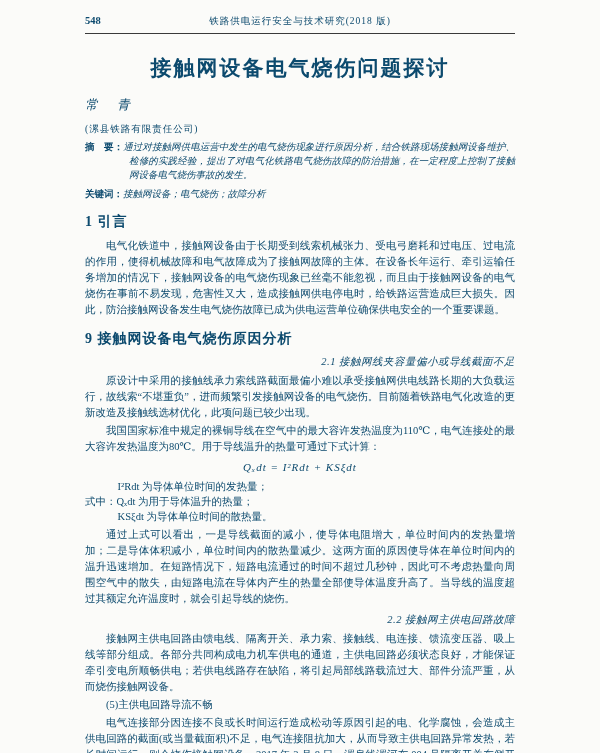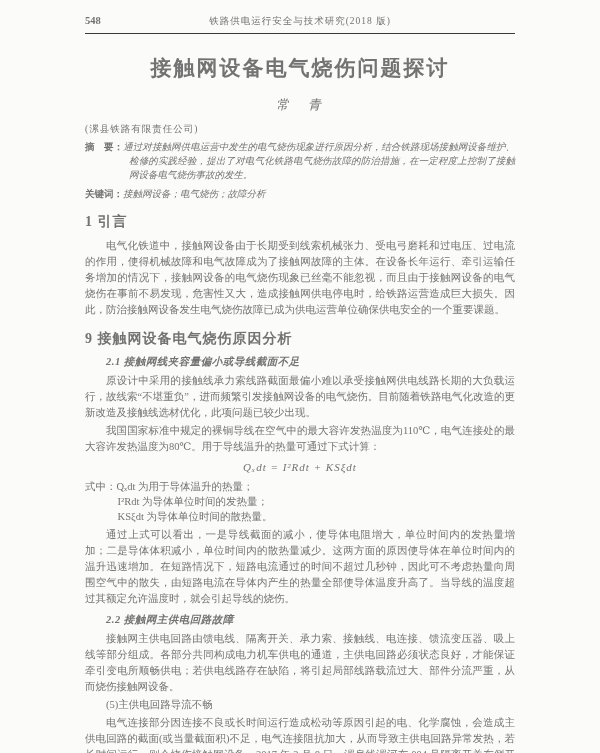--- a/index.html
+++ b/index.html
@@ -1,21 +1,21 @@
 <!DOCTYPE html>
 <html><head>
 <meta charset="utf-8">
 <style>
   html,body{margin:0;padding:0;background:#fafaf8;}
   .page{
     position:relative;
     width:600px;height:753px;
     box-sizing:border-box;
     background:#fbfbf9;
-    color:#737373;
+    color:#0c4a6e;
     padding:14px 85px 0 85px;
     overflow:hidden;
     font-family:"Liberation Serif","DejaVu Serif",serif;
   }
   .running-head{
     position:relative;
     display:block;
     font-size:9.5px;
     line-height:14px;
     border-bottom:1.3px solid #3a3a3a;
@@ -29,21 +29,20 @@
   }
   .journal{letter-spacing:1px;}
   h1.title{
     font-size:21px;
     font-weight:bold;
     text-align:center;
     letter-spacing:2px;
     margin:12px 0 14px 0;
   }
   .author{
-    text-align:center;
     font-size:13px;
     font-style:italic;
     margin:0 0 9px 0;
     letter-spacing:3px;
     font-family:Liberation Serif, serif;
   }
   .affiliation{
     font-size:9.5px;
     margin:0 0 4px 0;
     letter-spacing:1px;
@@ -64,25 +63,26 @@
   .lab{font-weight:bold;margin-top:12px;}
   .ital{font-style:italic;}
   h2.sec{
     font-size:14px;
     font-weight:bold;
     margin:12px 0 7px 0;
     letter-spacing:1px;
   }
   h3.subsec{
     font-size:10.5px;
-    font-weight:bold;
+    font-weight:normal;
     font-style:italic;
     margin:6px 0 4px 0;
     text-indent:2em;
     letter-spacing:.5px;
+    text-align:right;
   }
   p.body{
     font-size:10.5px;
     line-height:1.52;
     text-align:justify;
     text-indent:2em;
     margin:0 0 2px 0;
   }
   .formula{
     text-align:center;
@@ -124,22 +124,22 @@
 
   <h3 class="subsec">2.1  接触网线夹容量偏小或导线截面不足</h3>
 
   <p class="body">原设计中采用的接触线承力索线路截面最偏小难以承受接触网供电线路长期的大负载运行，故线索“不堪重负”，进而频繁引发接触网设备的电气烧伤。目前随着铁路电气化改造的更新改造及接触线选材优化，此项问题已较少出现。</p>
 
   <p class="body">我国国家标准中规定的裸铜导线在空气中的最大容许发热温度为110℃，电气连接处的最大容许发热温度为80℃。用于导线温升的热量可通过下式计算：</p>
 
   <div class="formula">Qₓdt = I²Rdt + KSξdt</div>
 
   <div class="where">
+    <div class="where-line cont">I²Rdt 为导体单位时间的发热量；</div>
     <div class="where-line">式中：Qₓdt 为用于导体温升的热量；</div>
-    <div class="where-line cont">I²Rdt 为导体单位时间的发热量；</div>
     <div class="where-line cont">KSξdt 为导体单位时间的散热量。</div>
   </div>
 
   <p class="body">通过上式可以看出，一是导线截面的减小，使导体电阻增大，单位时间内的发热量增加；二是导体体积减小，单位时间内的散热量减少。这两方面的原因使导体在单位时间内的温升迅速增加。在短路情况下，短路电流通过的时间不超过几秒钟，因此可不考虑热量向周围空气中的散失，由短路电流在导体内产生的热量全部使导体温度升高了。当导线的温度超过其额定允许温度时，就会引起导线的烧伤。</p>
 
   <h3 class="subsec">2.2  接触网主供电回路故障</h3>
 
   <p class="body">接触网主供电回路由馈电线、隔离开关、承力索、接触线、电连接、馈流变压器、吸上线等部分组成。各部分共同构成电力机车供电的通道，主供电回路必须状态良好，才能保证牵引变电所顺畅供电；若供电线路存在缺陷，将引起局部线路载流过大、部件分流严重，从而烧伤接触网设备。</p>
 
   <p class="body item-title">(5)主供电回路导流不畅</p>

